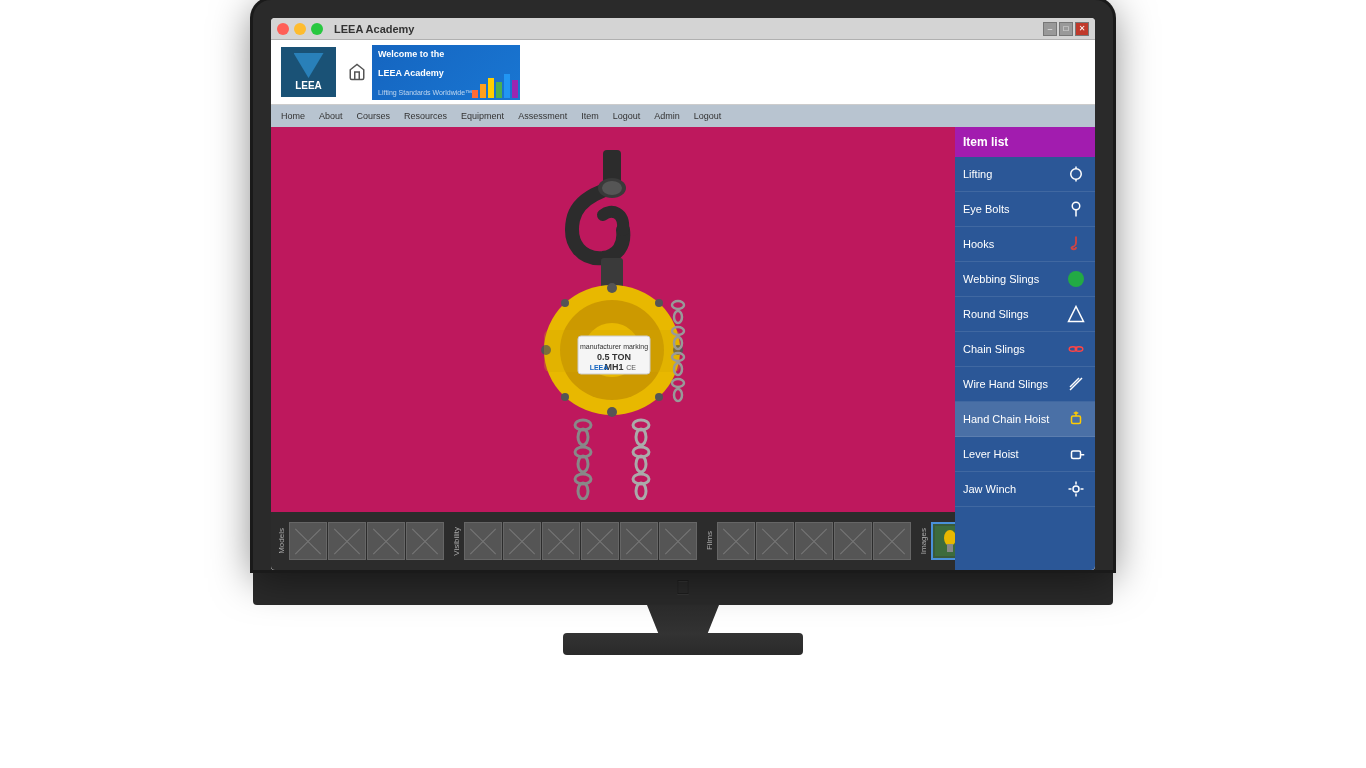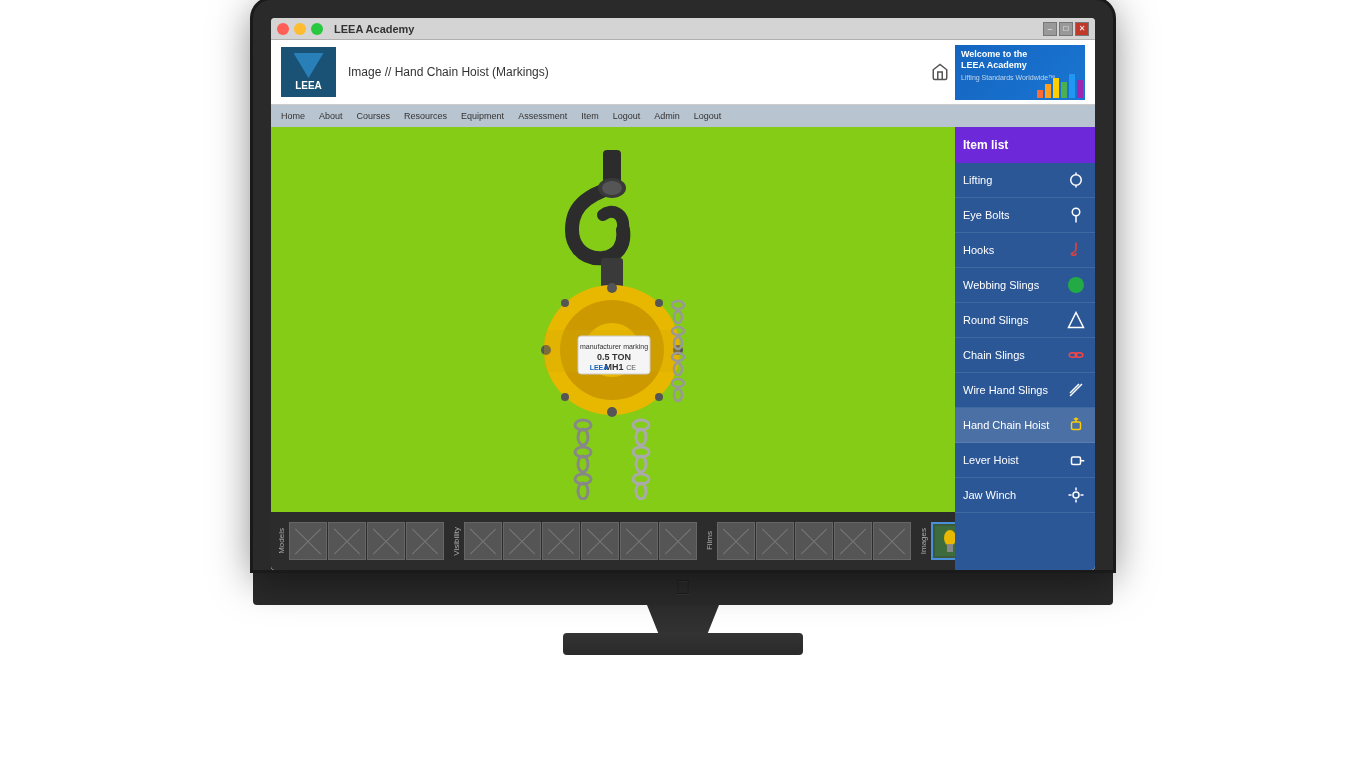--- a/index.html
+++ b/index.html
@@ -138,27 +138,27 @@
       color: white;
     }
 
     .breadcrumb {
       font-size: 12px;
       color: #333;
       flex: 1;
     }
 
     .welcome-banner {
-      width: 130px;
+      width: 148px;
       height: 55px;
       background: linear-gradient(135deg, #1565c0, #1976d2);
       display: flex;
       flex-direction: column;
       align-items: flex-start;
-      justify-content: flex-start;
+      justify-content: space-between;
       padding: 4px 6px;
       position: relative;
       overflow: hidden;
     }
     .welcome-text {
       color: white;
       font-size: 9px;
       font-weight: bold;
       line-height: 1.3;
     }
@@ -201,21 +201,21 @@
       flex: 1;
       display: flex;
       flex-direction: column;
       background: #f0f0f0;
       overflow: hidden;
     }
 
     
     .image-display {
       flex: 1;
-      background: #84cc16;
+      background: #be185d;
       display: flex;
       align-items: center;
       position: relative;
       overflow: hidden;
     }
 
     
     .hoist-container {
       display: flex;
       align-items: center;
@@ -324,22 +324,22 @@
       width: 22px;
       height: 22px;
       margin-left: 4px;
       display: flex;
       align-items: center;
       justify-content: center;
       font-size: 14px;
     }
 
     .sidebar-header {
-      height: 36px;
-      background: #6d28d9;
+      height: 30px;
+      background: #a21caf;
       display: flex;
       align-items: center;
       padding: 0 8px;
     }
     .sidebar-header-text {
       color: white;
       font-size: 12px;
       font-weight: bold;
     }
 
@@ -401,23 +401,20 @@
       </div>
 
       <div class="app-content">
 
         <div class="app-header">
           <div class="leea-logo">
             <div class="leea-logo-inner">
               <div class="leea-logo-shape"></div>
               <div class="leea-logo-text">LEEA</div>
             </div>
-          </div>
-          <div style="flex:1">
-            <div class="breadcrumb">Image // Hand Chain Hoist (Markings)</div>
           </div>
           <div style="display:flex;align-items:center;gap:6px;">
             <svg width="18" height="18" viewBox="0 0 24 24" fill="none" stroke="#555" stroke-width="2">
               <path d="M3 9l9-7 9 7v11a2 2 0 0 1-2 2H5a2 2 0 0 1-2-2z"></path>
               <polyline points="9 22 9 12 15 12 15 22"></polyline>
             </svg>
             <div class="welcome-banner">
               <div class="welcome-text">Welcome to the</div>
               <div class="welcome-text">LEEA Academy</div>
               <div class="welcome-bars">

